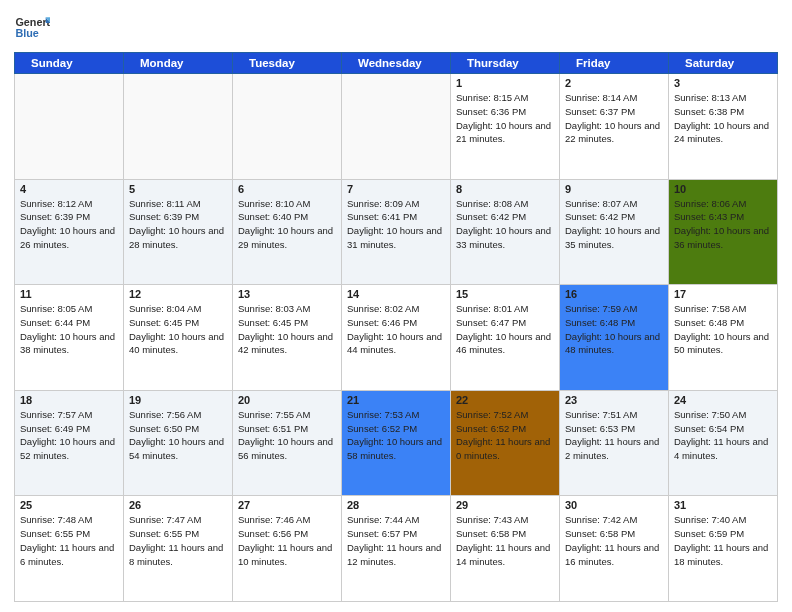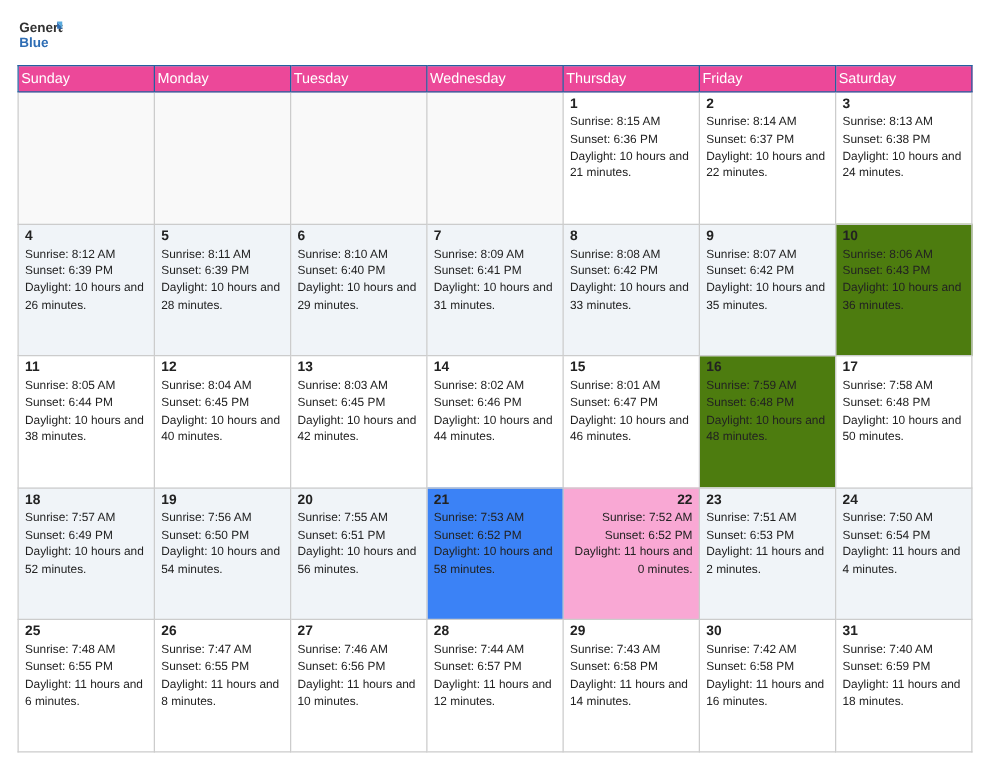--- a/index.html
+++ b/index.html
@@ -44,25 +44,25 @@
     .location-title {
       font-size: 14px;
       color: #444;
     }
     .calendar {
       width: 100%;
       border-collapse: collapse;
       flex: 1;
     }
     .calendar thead th {
-      background: #ec4899;
+      background: #1d4ed8;
       color: #fff;
       font-size: 11.5px;
-      font-weight: normal;
-      padding: 4px 2px;
+      font-weight: bold;
+      padding: 4px 16px;
       text-align: left;
       border: 1px solid #2260a0;
     }
     .calendar tbody td {
       border: 1px solid #ccc;
       vertical-align: top;
       padding: 3px 5px;
       font-size: 9.5px;
       color: #222;
       width: calc(100% / 7);
@@ -182,21 +182,21 @@
             <div class="day-info">Sunrise: 8:03 AM<br>Sunset: 6:45 PM<br>Daylight: 10 hours and 42 minutes.</div>
           </td>
           <td style="background: rgb(255, 255, 255);">
             <span class="day-number">14</span>
             <div class="day-info">Sunrise: 8:02 AM<br>Sunset: 6:46 PM<br>Daylight: 10 hours and 44 minutes.</div>
           </td>
           <td style="background: rgb(255, 255, 255);">
             <span class="day-number">15</span>
             <div class="day-info">Sunrise: 8:01 AM<br>Sunset: 6:47 PM<br>Daylight: 10 hours and 46 minutes.</div>
           </td>
-          <td style="background: #4d7c0f;">
+          <td style="background: #3b82f6;">
             <span class="day-number">16</span>
             <div class="day-info">Sunrise: 7:59 AM<br>Sunset: 6:48 PM<br>Daylight: 10 hours and 48 minutes.</div>
           </td>
           <td style="background: rgb(255, 255, 255);">
             <span class="day-number">17</span>
             <div class="day-info">Sunrise: 7:58 AM<br>Sunset: 6:48 PM<br>Daylight: 10 hours and 50 minutes.</div>
           </td>
         </tr>
         <tr>
           <td style="background: rgb(240, 244, 248);">
@@ -208,21 +208,21 @@
             <div class="day-info">Sunrise: 7:56 AM<br>Sunset: 6:50 PM<br>Daylight: 10 hours and 54 minutes.</div>
           </td>
           <td style="background: rgb(240, 244, 248);">
             <span class="day-number">20</span>
             <div class="day-info">Sunrise: 7:55 AM<br>Sunset: 6:51 PM<br>Daylight: 10 hours and 56 minutes.</div>
           </td>
           <td style="background: #3b82f6;">
             <span class="day-number">21</span>
             <div class="day-info">Sunrise: 7:53 AM<br>Sunset: 6:52 PM<br>Daylight: 10 hours and 58 minutes.</div>
           </td>
-          <td style="background: #f9a8d4; text-align: right;">
+          <td style="background: #a16207;">
             <span class="day-number">22</span>
             <div class="day-info">Sunrise: 7:52 AM<br>Sunset: 6:52 PM<br>Daylight: 11 hours and 0 minutes.</div>
           </td>
           <td style="background: rgb(240, 244, 248);">
             <span class="day-number">23</span>
             <div class="day-info">Sunrise: 7:51 AM<br>Sunset: 6:53 PM<br>Daylight: 11 hours and 2 minutes.</div>
           </td>
           <td style="background: rgb(240, 244, 248);">
             <span class="day-number">24</span>
             <div class="day-info">Sunrise: 7:50 AM<br>Sunset: 6:54 PM<br>Daylight: 11 hours and 4 minutes.</div>

